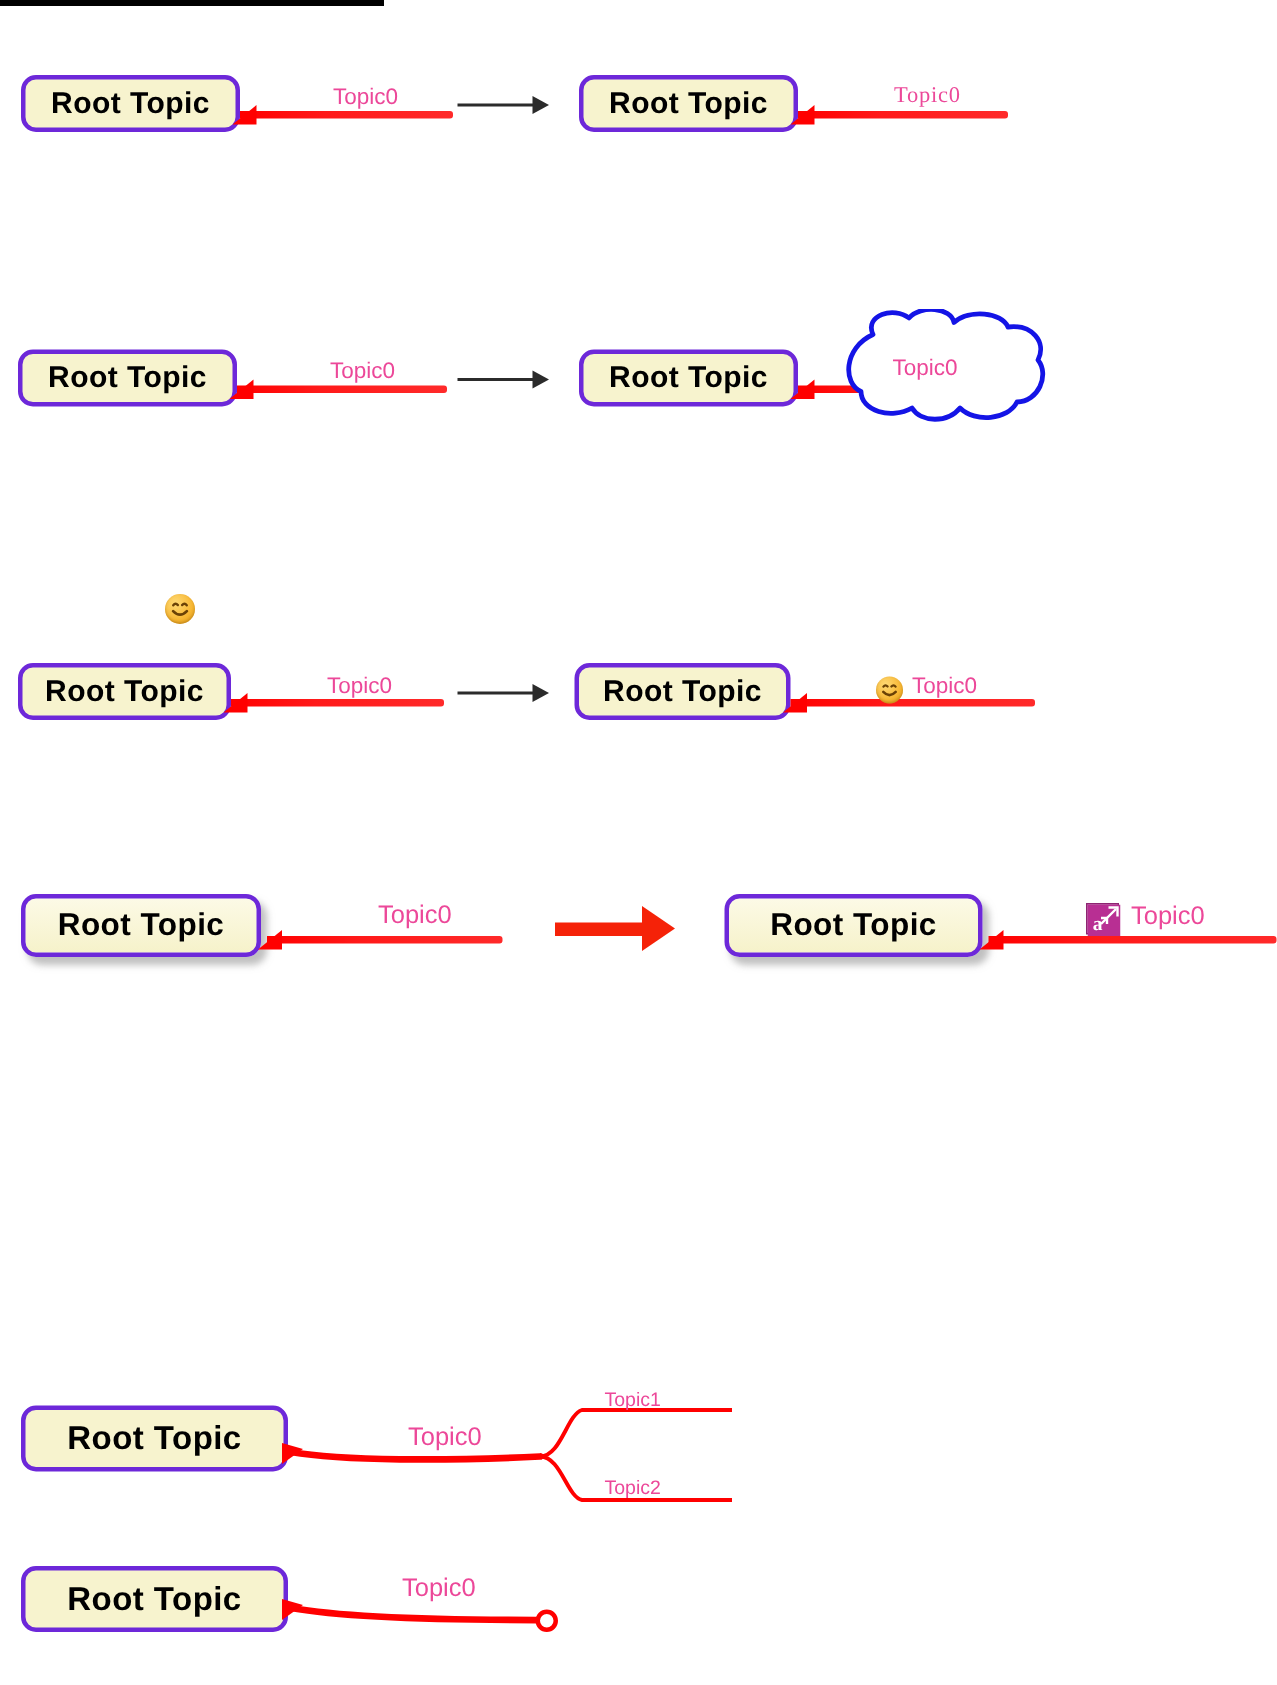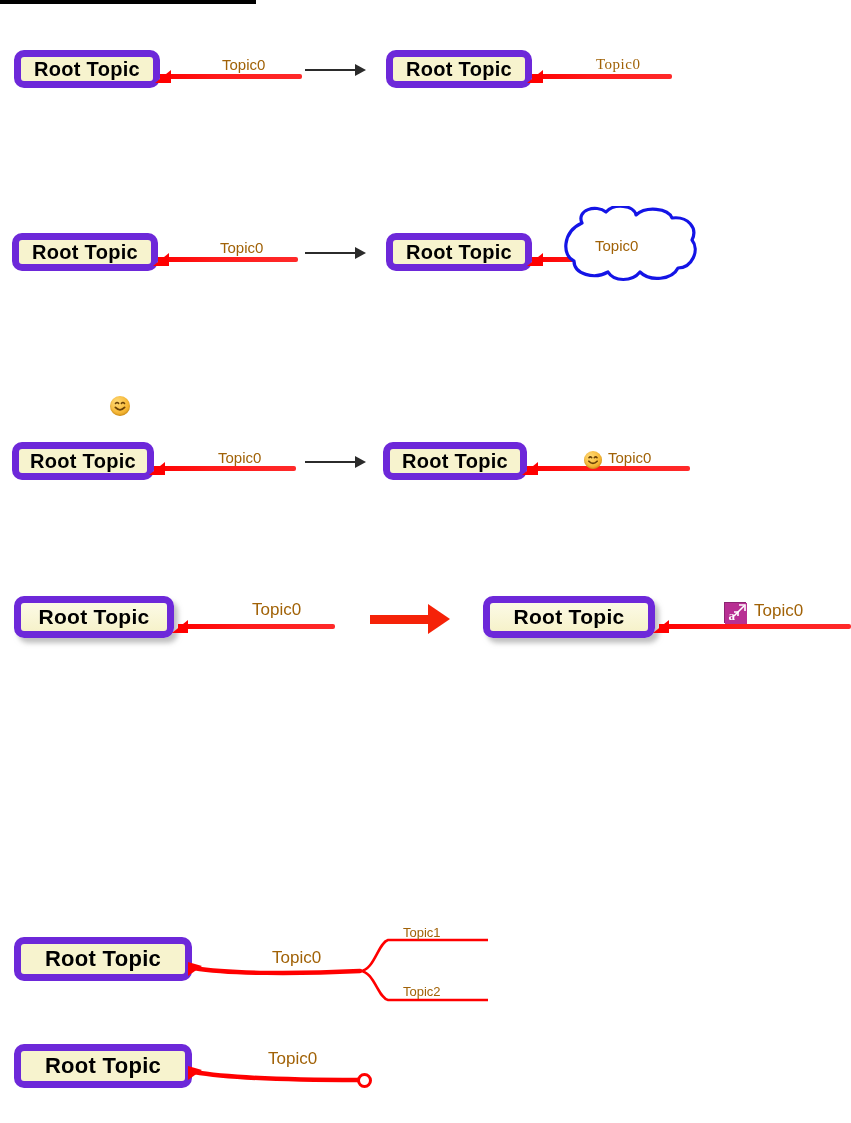--- a/index.html
+++ b/index.html
@@ -15,21 +15,21 @@
   }
 
   
   .abs{position:absolute;}
 
   
   .node{
     position:absolute;
     box-sizing:border-box;
     background:#F7F3CE;
-    border:7px solid #6d28d9;
+    border:3px solid #6d28d9;
     border-radius:10px;
     color:#000000;
     font-weight:bold;
     display:flex;align-items:center;justify-content:center;
     letter-spacing:.3px;
     white-space:nowrap;
   }
   .node.shadow{
     box-shadow:4px 5px 5px rgba(140,140,140,.55);
     background:linear-gradient(180deg,#FCFAE6 0%,#F6F2CA 100%);
@@ -44,21 +44,21 @@
   }
   .branch-taper{
     position:absolute;
     width:0;height:0;
     border-style:solid;
   }
 
   
   .branch-label{
     position:absolute;
-    color:#a16207;
+    color:#ec4899;
     font-size:15px;
     white-space:nowrap;
     font-family:"Liberation Sans", sans-serif;
   }
   .branch-label.serif{
     font-family:"Liberation Serif", serif;
     font-size:15px;
     letter-spacing:.5px;
   }
   .branch-label.small{font-size:13px;}

